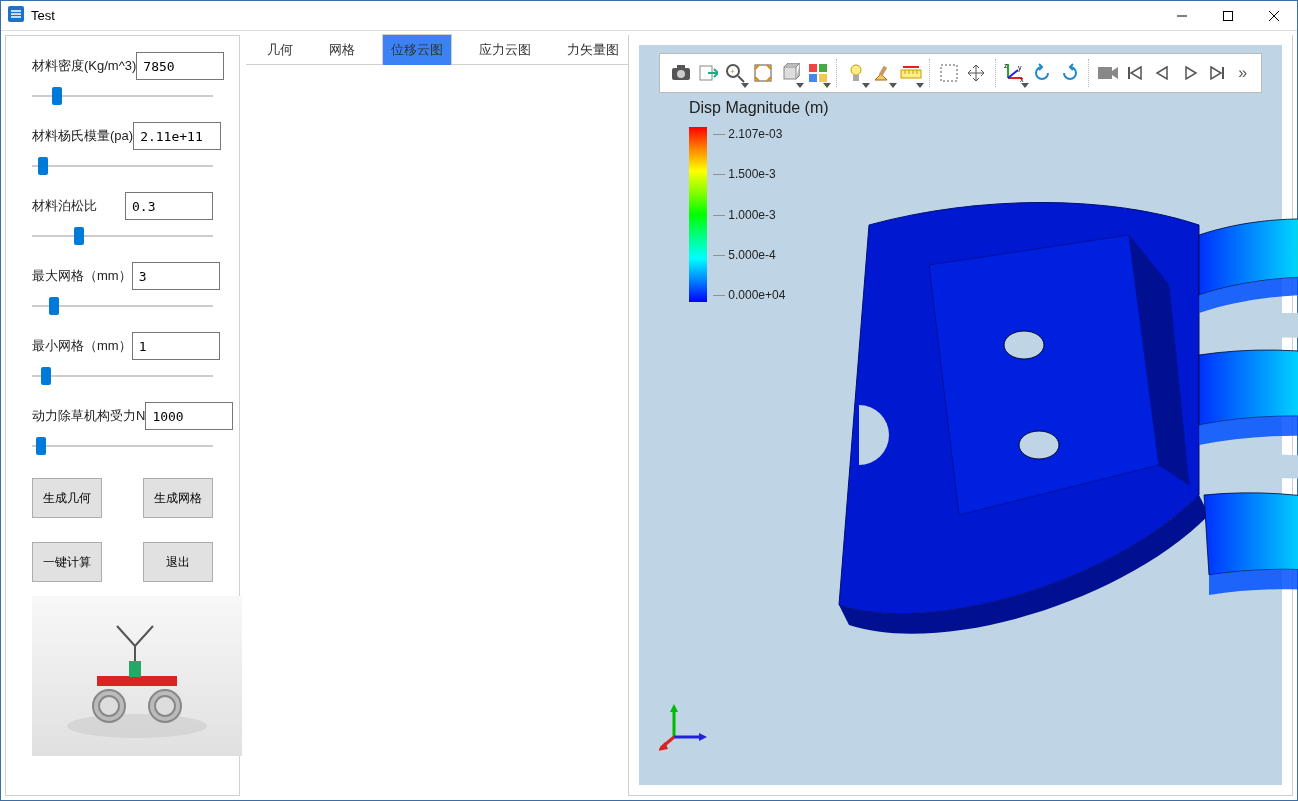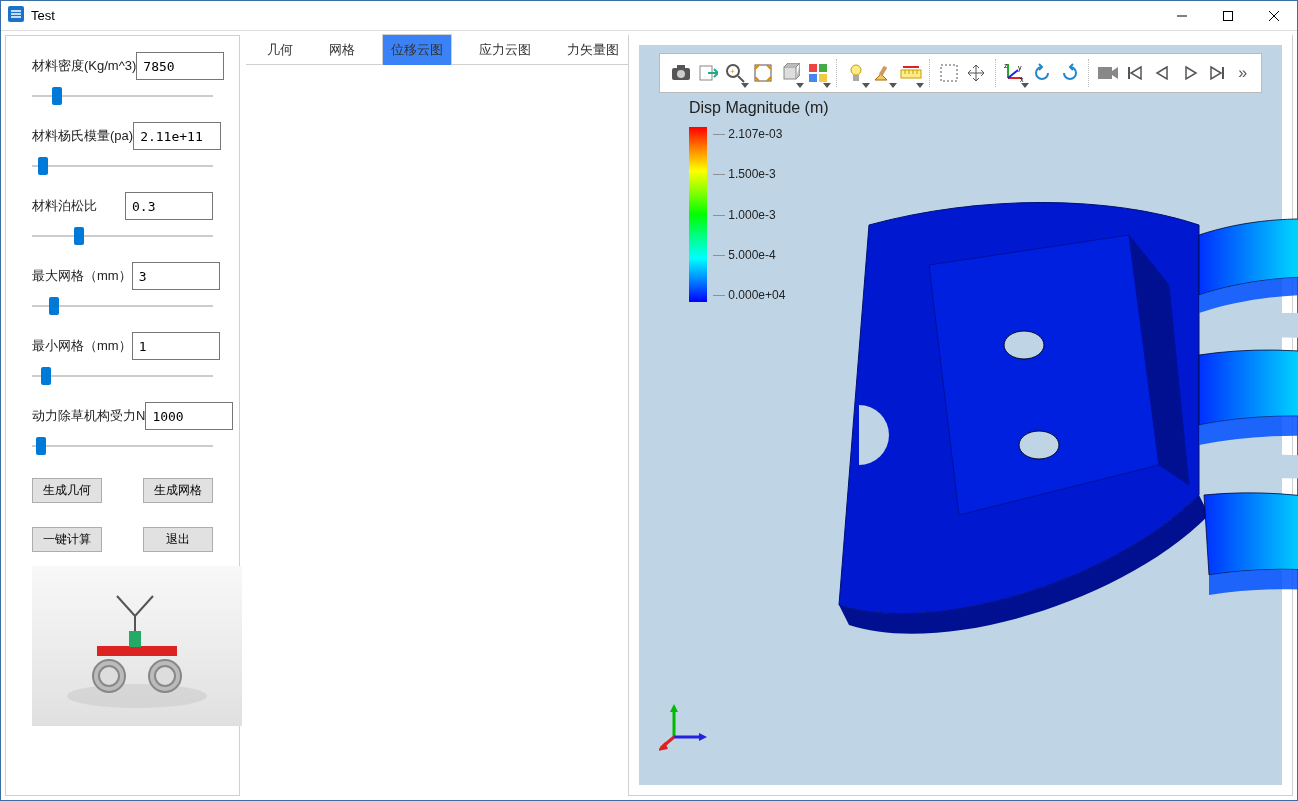--- a/index.html
+++ b/index.html
@@ -106,21 +106,21 @@
     border-radius: 2px;
     transform: translate(-50%, -50%);
   }
   .btn-row {
     display: flex;
     justify-content: space-between;
     margin: 10px 0 4px 0;
   }
   .ctrl-btn {
     width: 70px;
-    height: 25px;
+    height: 40px;
     border: 1px solid #adadad;
     background: #e1e1e1;
     font-size: 12px;
     cursor: default;
   }
   .model-thumb {
     margin-top: 10px;
     width: 210px;
     height: 160px;
     background: linear-gradient(180deg,#f8f8f8 0%,#e0e0e0 100%);

